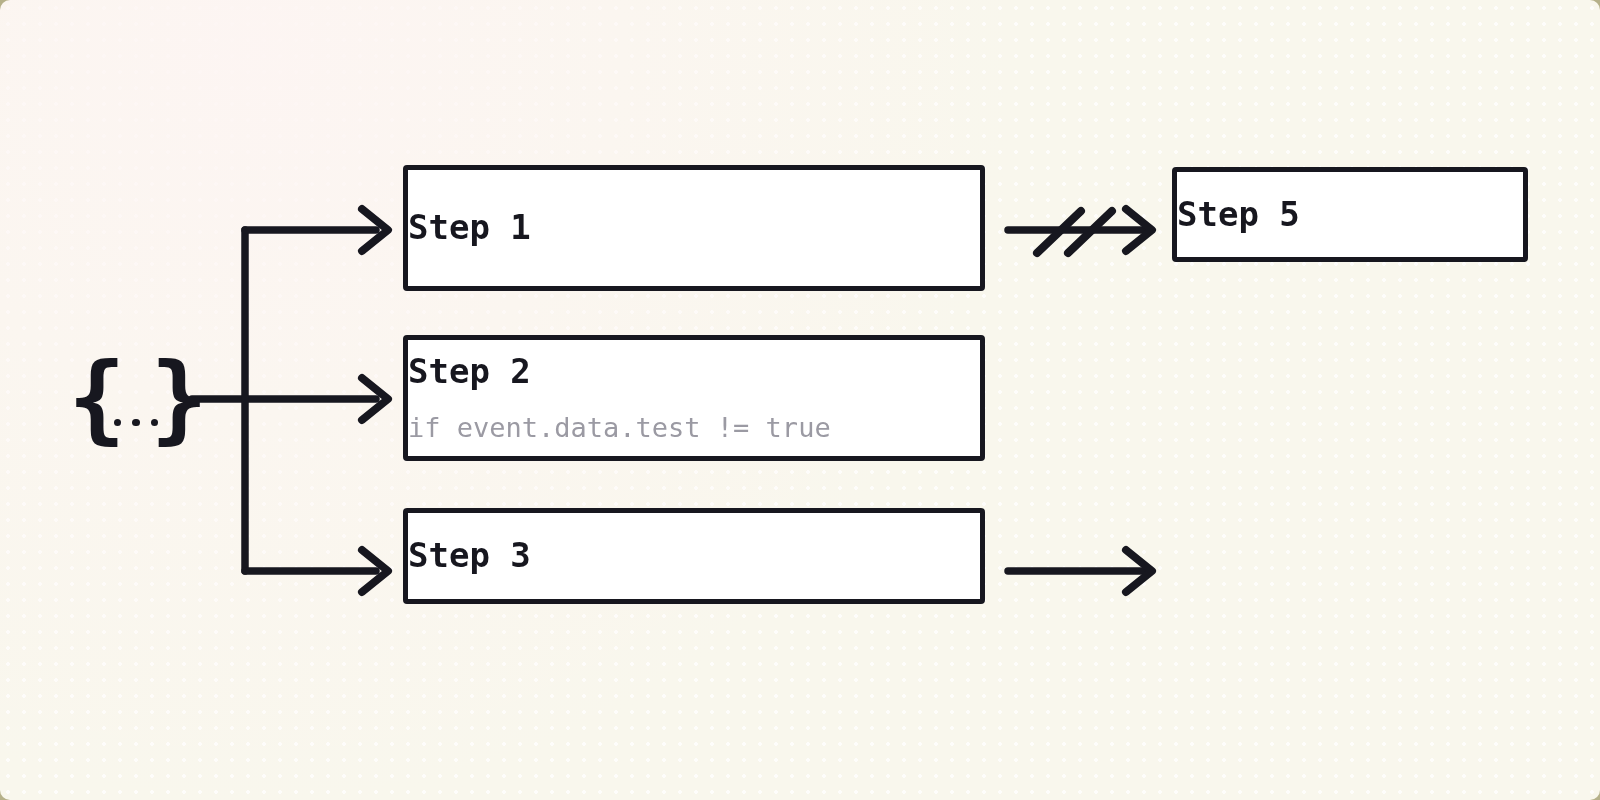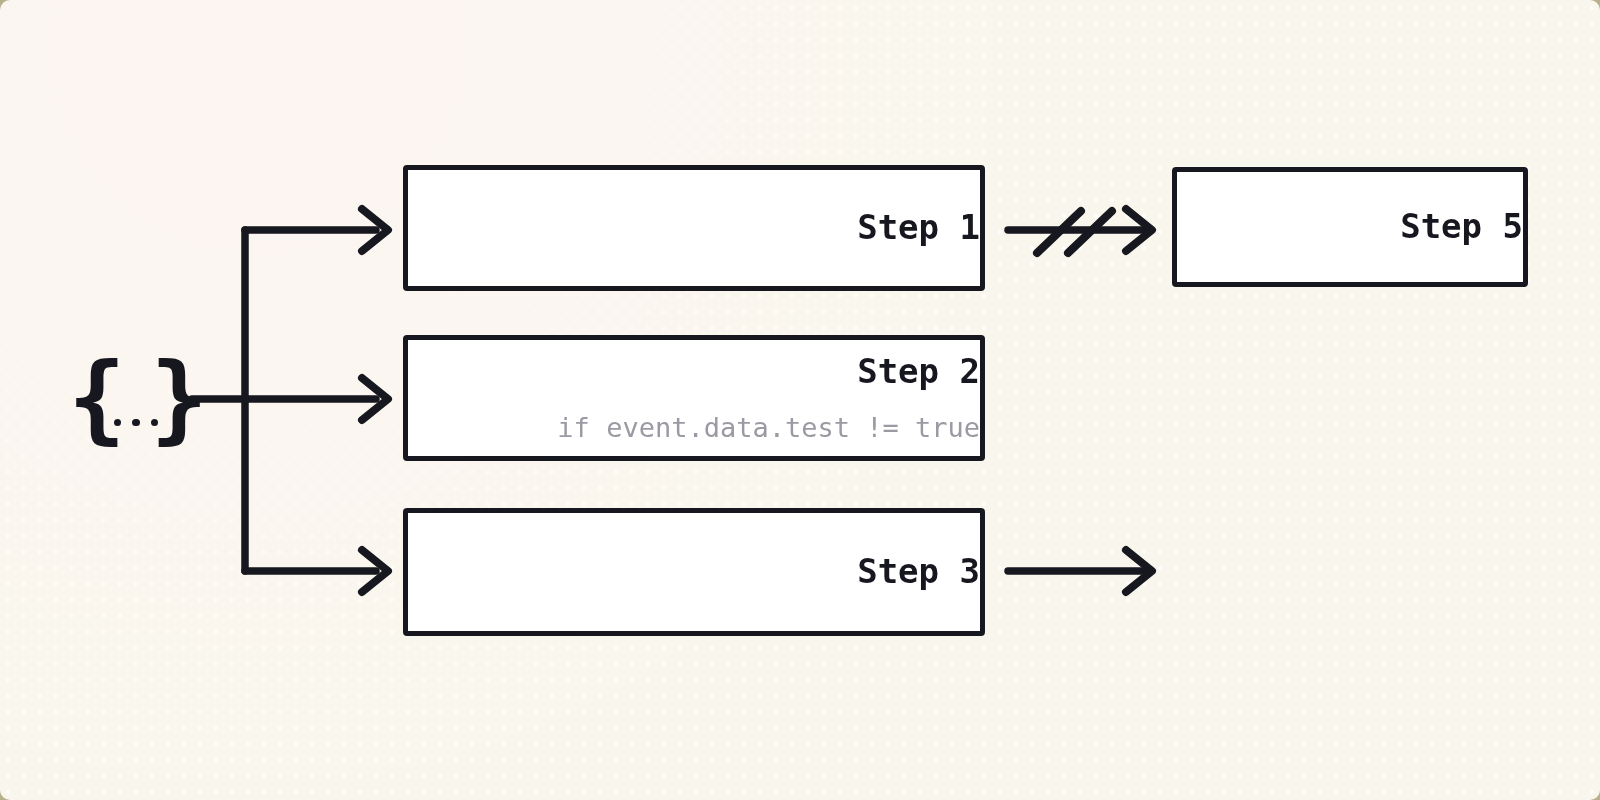--- a/index.html
+++ b/index.html
@@ -19,30 +19,30 @@
       radial-gradient(rgba(255,255,255,0.8) 1.6px, transparent 1.7px);
     background-size:auto,16px 16px;
   }
   svg.wires{position:absolute;inset:0;color:var(--ink)}
   svg.wires path{fill:none;stroke:currentColor;stroke-linecap:round;stroke-linejoin:round}
   .line{stroke-width:7.5px}
   .chev{stroke-width:8px}
   .slash{stroke-width:8px}
 
   .node{
-    position:absolute;display:flex;flex-direction:column;align-items:flex-end;justify-content:center;
+    position:absolute;display:flex;flex-direction:column;align-items:flex-start;justify-content:center;
     background:var(--node_fill);border:5px solid var(--ink);border-radius:4px;
   }
   .node-title{font-weight:bold;font-size:34px;line-height:1.1;color:var(--ink);white-space:nowrap}
   .node-cond{font-size:27px;line-height:1.1;color:var(--condition_text);white-space:nowrap;margin-top:23px}
 
   #n-step1{left:403px;top:165px;width:582px;height:126px}
   #n-step2{left:403px;top:335px;width:582px;height:126px}
-  #n-step3{left:403px;top:508px;width:582px;height:128px}
-  #n-step5{left:1172px;top:167px;width:356px;height:120px}
+  #n-step3{left:403px;top:508px;width:582px;height:96px}
+  #n-step5{left:1172px;top:167px;width:356px;height:95px}
   #n-step6{left:1172px;top:508px;width:356px;height:127px}
 
   .source{
     position:absolute;left:68px;top:348px;height:100px;
     display:flex;align-items:center;color:var(--ink);
   }
   .brace{font-weight:bold;font-size:96px;line-height:96px;letter-spacing:-10px}
   .brace.right{letter-spacing:0;margin-left:-10px}
   .dots{display:flex;gap:11px;align-self:flex-end;margin:0 2px 22px -2px}
   .dots i{width:7.5px;height:7.5px;border-radius:50%;background:var(--ink)}

